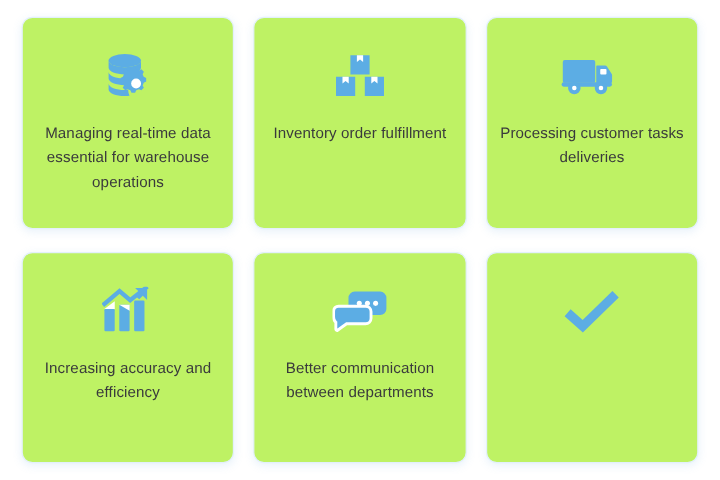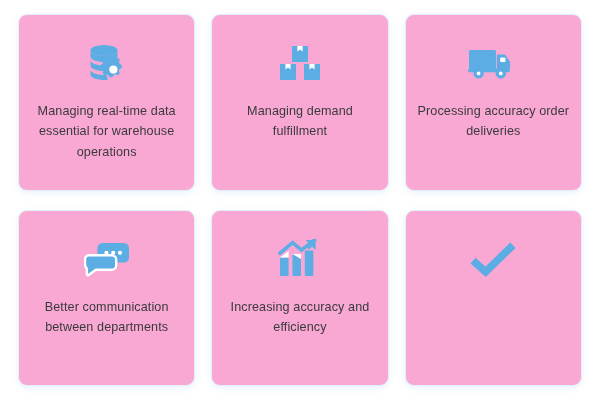--- a/index.html
+++ b/index.html
@@ -20,21 +20,21 @@
     padding: 14px 18px;
     display: grid;
     grid-template-columns: repeat(3, 1fr);
     grid-template-rows: repeat(2, 1fr);
     column-gap: 16px;
     row-gap: 19px;
     background: #ffffff;
   }
   .card {
     box-sizing: border-box;
-    background: #f9a8d4;
+    background: #bef264;
     border: 1px solid #e3f0fb;
     border-radius: 9px;
     box-shadow: 0 2px 7px rgba(120, 175, 225, 0.16);
     display: flex;
     flex-direction: column;
     align-items: center;
     justify-content: flex-start;
     padding: 24px 10px 14px 10px;
   }
   .icon-wrap {
@@ -79,68 +79,68 @@
     <div class="icon-wrap">
       <svg width="44" height="42" viewBox="0 0 44 42" fill="none">
         <path d="M14 4h16v16H14V4z" fill="#5cade4"></path>
         <path d="M19.4 4h5.2v5.6l-2.6-2-2.6 2V4z" fill="#ffffff"></path>
         <path d="M2 22h16v16H2V22z" fill="#5cade4"></path>
         <path d="M7.4 22h5.2v5.6l-2.6-2-2.6 2V22z" fill="#ffffff"></path>
         <path d="M26 22h16v16H26V22z" fill="#5cade4"></path>
         <path d="M31.4 22h5.2v5.6l-2.6-2-2.6 2V22z" fill="#ffffff"></path>
       </svg>
     </div>
-    <div class="card-text">Managing demand fulfillment</div>
+    <div class="card-text">Inventory order fulfillment</div>
   </div>
 
   <div class="card">
     <div class="icon-wrap">
       <svg width="52" height="40" viewBox="0 0 52 40" fill="none">
         <rect x="2" y="7" width="27" height="19" rx="1.6" fill="#5cade4"></rect>
         <path d="M30.6 11.5h6.6c.6 0 1.15.3 1.47.8l4.1 6.3c.2.3.3.66.3 1.02V25a1.5 1.5 0 0 1-1.5 1.5h-10.9a.8.8 0 0 1-.8-.8V12.3c0-.44.36-.8.8-.8z" fill="#5cade4"></path>
         <rect x="33.2" y="14.4" width="5.2" height="4.6" rx="0.8" fill="#ffffff"></rect>
         <rect x="1" y="25.6" width="42" height="3.6" rx="1.8" fill="#5cade4"></rect>
         <circle cx="11.6" cy="30.4" r="5.2" fill="#5cade4"></circle>
         <circle cx="11.6" cy="30.4" r="1.9" fill="#ffffff"></circle>
         <circle cx="33.8" cy="30.4" r="5.2" fill="#5cade4"></circle>
         <circle cx="33.8" cy="30.4" r="1.9" fill="#ffffff"></circle>
       </svg>
     </div>
-    <div class="card-text">Processing accuracy order deliveries</div>
-  </div>
-
-  <div class="card">
-    <div class="icon-wrap">
-      <svg width="46" height="40" viewBox="0 0 46 40" fill="none">
-        <path d="M18.6 4h21.2A5.2 5.2 0 0 1 45 9.2v9.2a5.2 5.2 0 0 1-5.2 5.2H18.6a5.2 5.2 0 0 1-5.2-5.2V9.2A5.2 5.2 0 0 1 18.6 4z" fill="#5cade4"></path>
-        <circle cx="22.4" cy="13.8" r="2.1" fill="#ffffff"></circle>
-        <circle cx="29.2" cy="13.8" r="2.1" fill="#ffffff"></circle>
-        <circle cx="36" cy="13.8" r="2.1" fill="#ffffff"></circle>
-        <path d="M1 20.4c0-2.5 1.7-4.2 4.2-4.2h22.4c2.6 0 4.6 2 4.6 4.6v5.4c0 2.6-2 4.6-4.6 4.6H11.8l-7.5 5.4a.9.9 0 0 1-1.43-.73V29.6C1.6 28.6 1 27 1 25.2v-4.8z" fill="#5cade4" stroke="#ffffff" stroke-width="2.4"></path>
-      </svg>
-    </div>
-    <div class="card-text">Better communication between departments</div>
+    <div class="card-text">Processing customer tasks deliveries</div>
   </div>
 
   <div class="card">
     <div class="icon-wrap">
       <svg width="44" height="40" viewBox="0 0 44 40" fill="none">
         <path d="M2 14.2L14.6 3.6l8.9 7.6L36.4 1" stroke="#5cade4" stroke-width="3.6" fill="none" stroke-linecap="square"></path>
         <path d="M27.6 1h10v10l-3.6-3.6-3 3-3.4-3 3.2-3.2L27.6 1z" fill="#5cade4"></path>
         <rect x="2" y="18.6" width="8.6" height="18.4" rx="1" fill="#5cade4"></rect>
         <rect x="14.4" y="15" width="8.6" height="22" rx="1" fill="#5cade4"></rect>
         <rect x="26.8" y="11.4" width="8.6" height="25.6" rx="1" fill="#5cade4"></rect>
         <path d="M2 18.6L10.6 12v6.6H2z" fill="#ffffff"></path>
         <path d="M14.4 15l8.6 5v-5h-8.6z" fill="#ffffff"></path>
       </svg>
     </div>
     <div class="card-text">Increasing accuracy and efficiency</div>
   </div>
 
   <div class="card">
     <div class="icon-wrap">
+      <svg width="46" height="40" viewBox="0 0 46 40" fill="none">
+        <path d="M18.6 4h21.2A5.2 5.2 0 0 1 45 9.2v9.2a5.2 5.2 0 0 1-5.2 5.2H18.6a5.2 5.2 0 0 1-5.2-5.2V9.2A5.2 5.2 0 0 1 18.6 4z" fill="#5cade4"></path>
+        <circle cx="22.4" cy="13.8" r="2.1" fill="#ffffff"></circle>
+        <circle cx="29.2" cy="13.8" r="2.1" fill="#ffffff"></circle>
+        <circle cx="36" cy="13.8" r="2.1" fill="#ffffff"></circle>
+        <path d="M1 20.4c0-2.5 1.7-4.2 4.2-4.2h22.4c2.6 0 4.6 2 4.6 4.6v5.4c0 2.6-2 4.6-4.6 4.6H11.8l-7.5 5.4a.9.9 0 0 1-1.43-.73V29.6C1.6 28.6 1 27 1 25.2v-4.8z" fill="#5cade4" stroke="#ffffff" stroke-width="2.4"></path>
+      </svg>
+    </div>
+    <div class="card-text">Better communication between departments</div>
+  </div>
+
+  <div class="card">
+    <div class="icon-wrap">
       <svg width="48" height="38" viewBox="0 0 48 38" fill="none">
         <path d="M4 20.6l12.6 11.2L44 5.2" stroke="#5cade4" stroke-width="7.6" stroke-linecap="butt" stroke-linejoin="miter" fill="none"></path>
       </svg>
     </div>
   </div>
 
 </div>
 
 </body></html>

